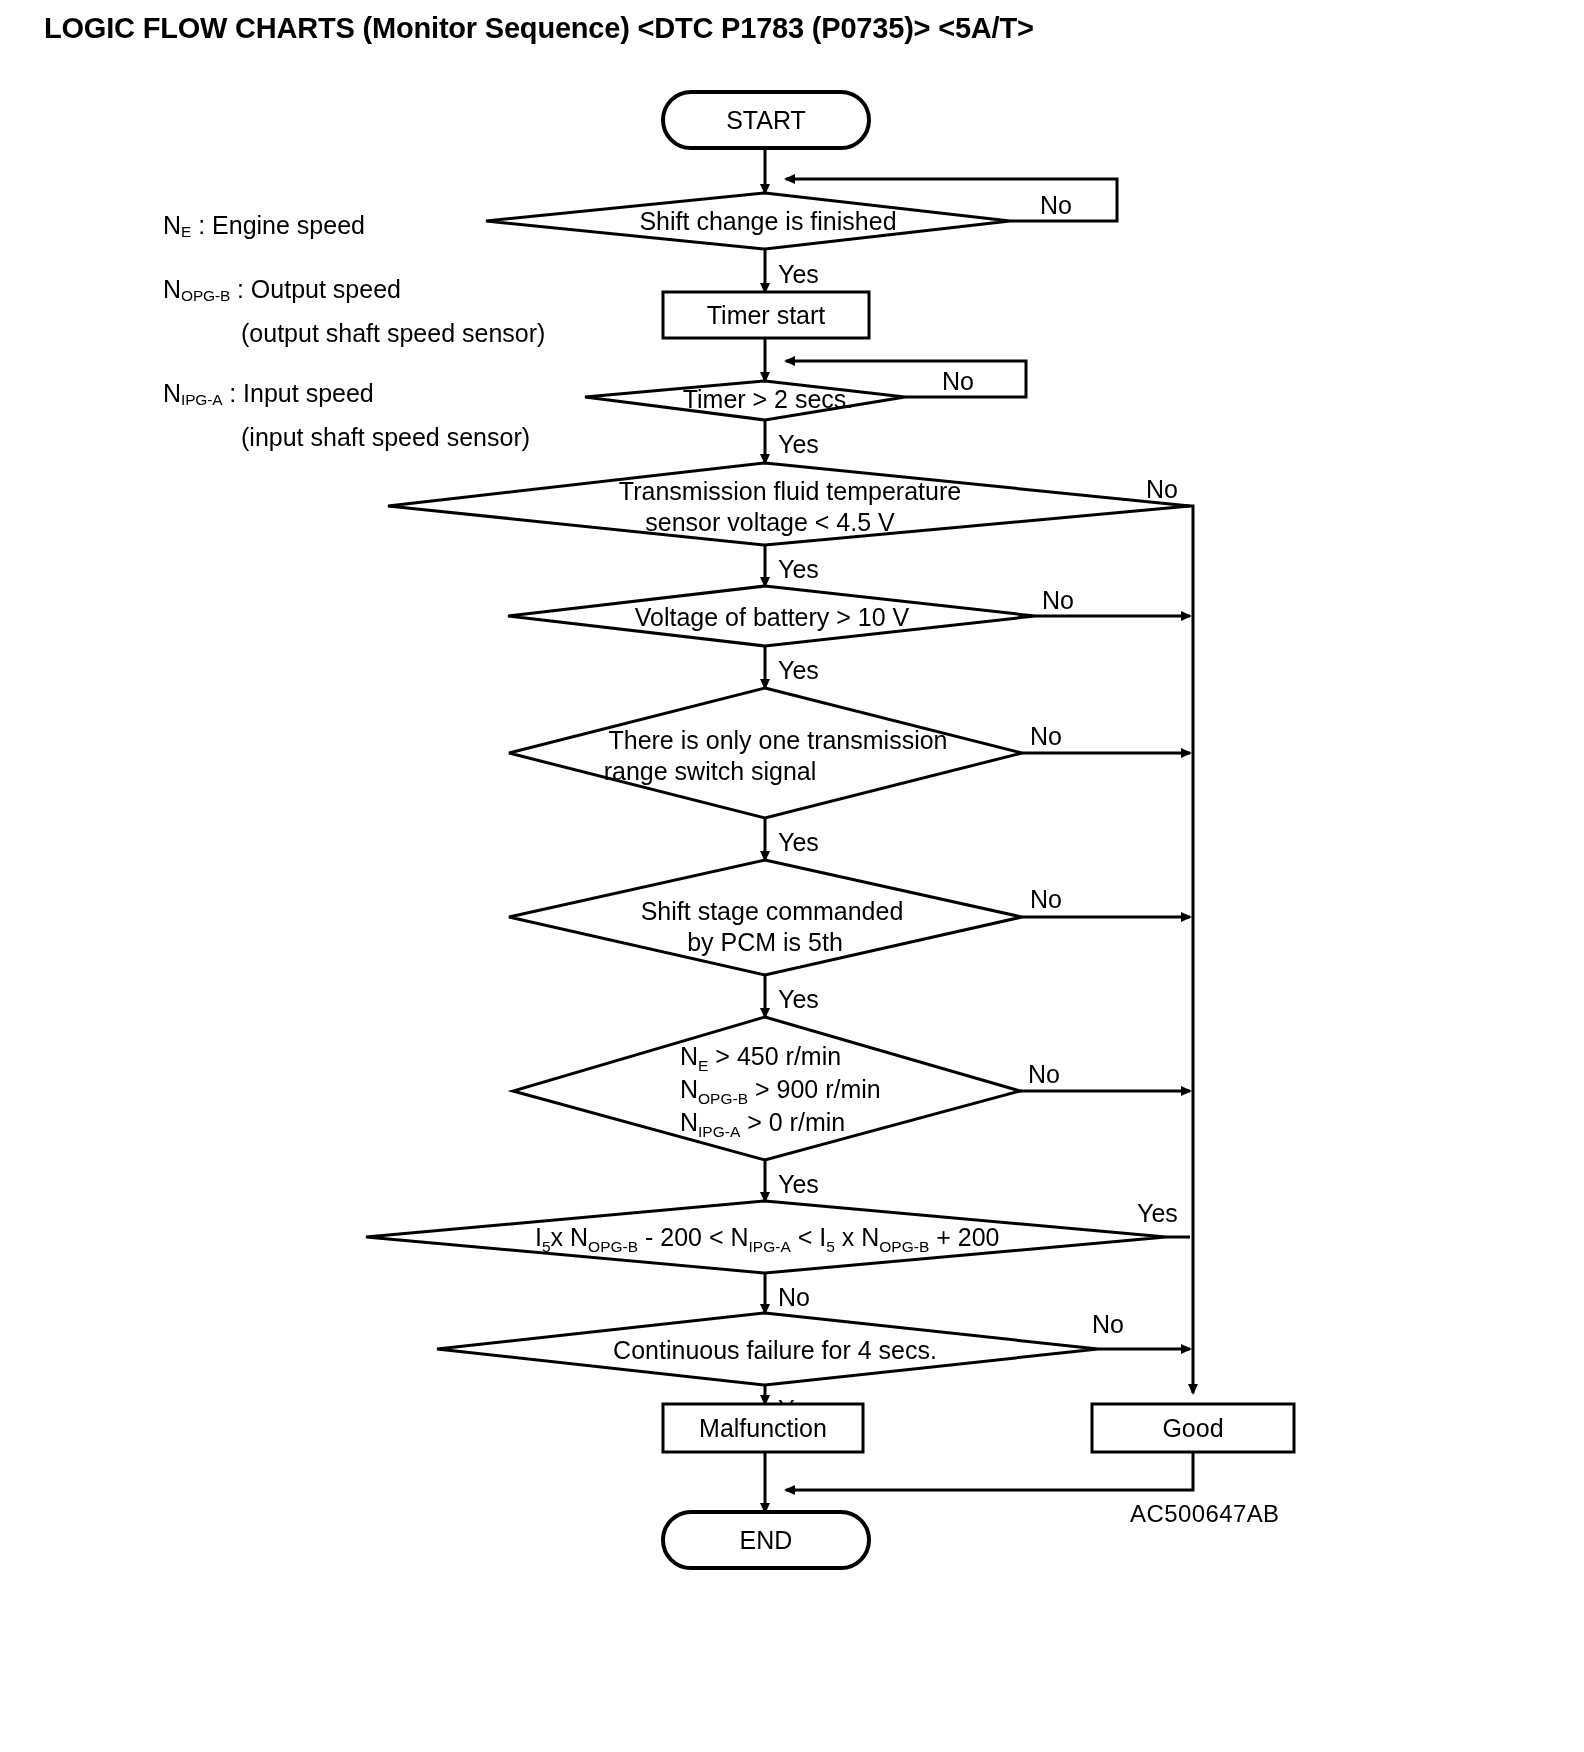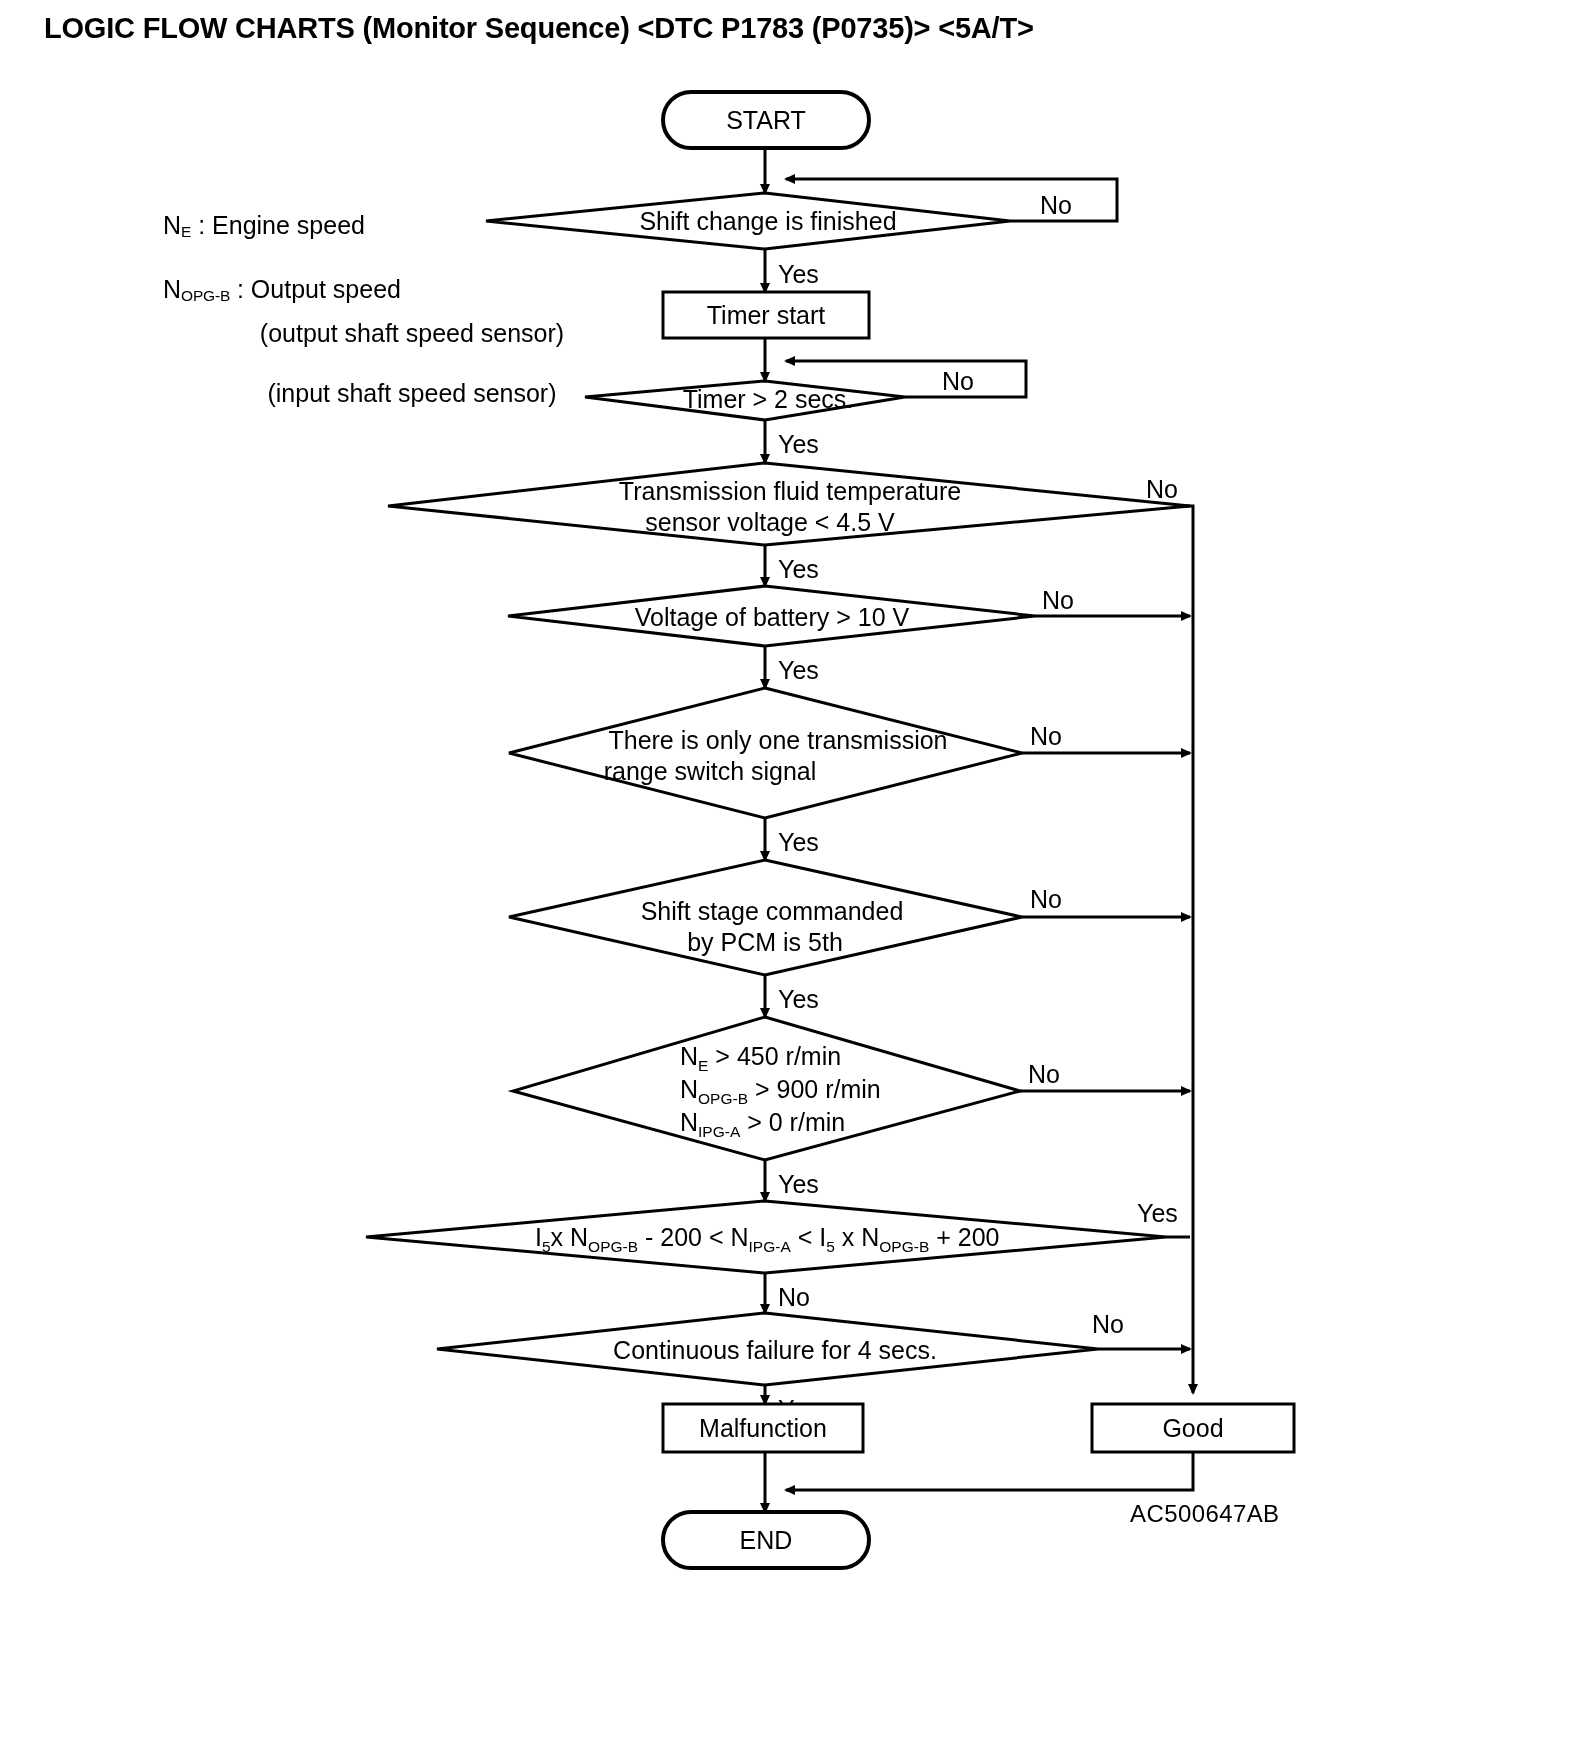--- a/index.html
+++ b/index.html
@@ -34,21 +34,20 @@
     margin-bottom: 20px;
     margin-top: 19px;
   }
   .legend-line {
     font-size: 25px;
     line-height: 40px;
     white-space: nowrap;
   }
   .legend-line.indent {
     padding-left: 78px;
-    text-align: center;
   }
   .legend-line sub {
     font-size: 0.62em;
     vertical-align: baseline;
     position: relative;
     top: 3px;
     letter-spacing: -0.2px;
   }
   #flow-svg {
     position: absolute;
@@ -105,20 +104,23 @@
   </div>
 
   <div class="legend-entry">
     <div class="legend-line">
       <span>N</span><sub>OPG-B</sub><span> : </span><span>Output speed</span>
     </div>
     <div class="legend-line indent">(output shaft speed sensor)</div>
   </div>
 
   <div class="legend-entry">
+    <div class="legend-line">
+      <span>N</span><sub>IPG-A</sub><span> : </span><span>Input speed</span>
+    </div>
     <div class="legend-line indent">(input shaft speed sensor)</div>
   </div>
 
 </div>
 
 <svg id="flow-svg" width="1584" height="1752" viewBox="0 0 1584 1752">
 
   <defs>
     <marker id="arrow" markerWidth="12" markerHeight="12" refX="9" refY="5" orient="auto" markerUnits="userSpaceOnUse">
       <path d="M0,0 L11,5 L0,10 z" fill="#000000"></path>

